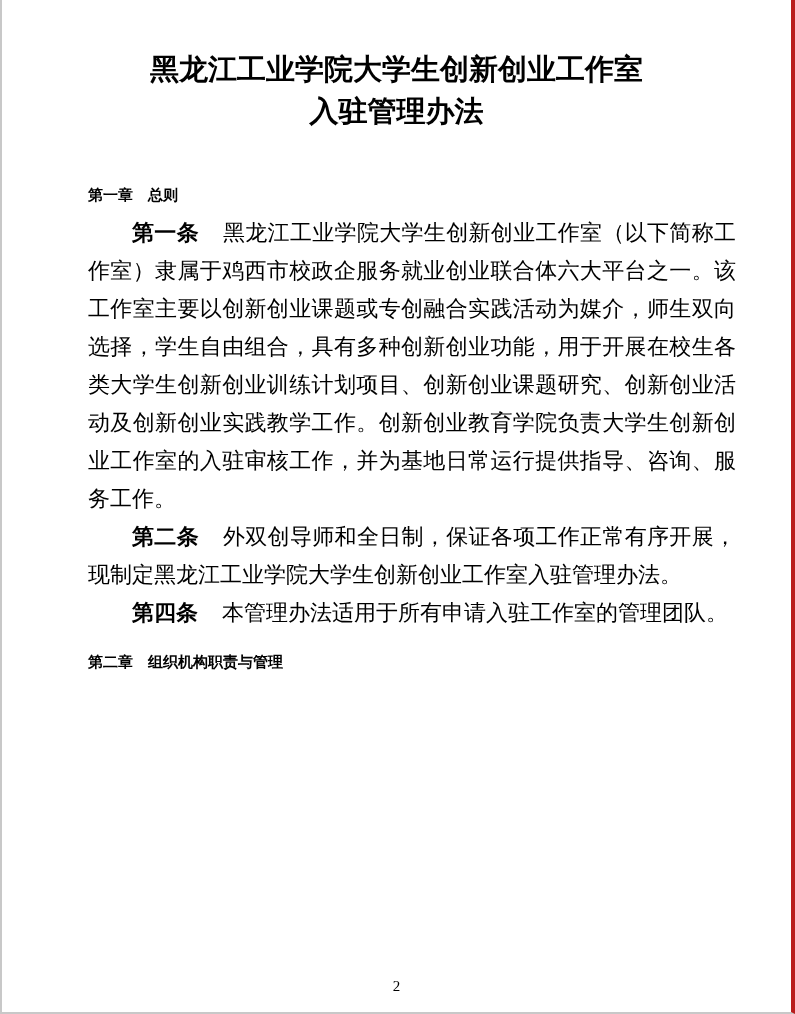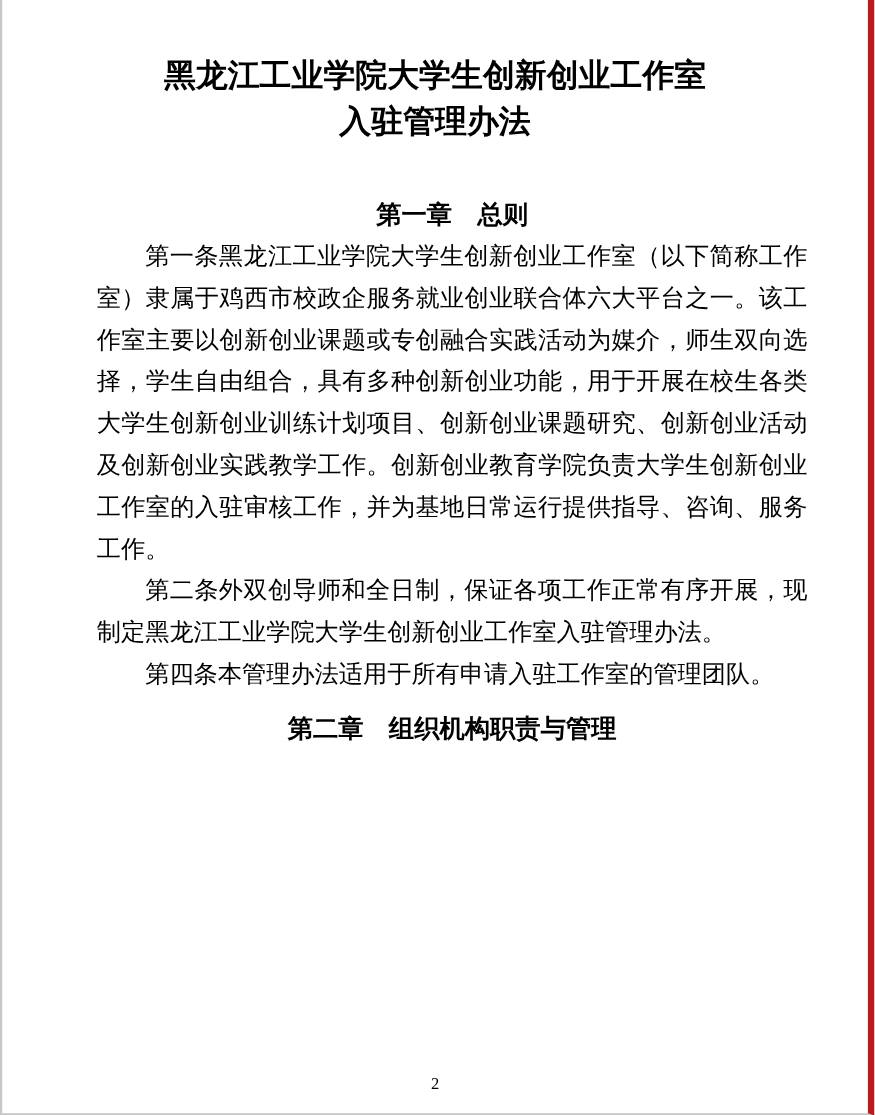--- a/index.html
+++ b/index.html
@@ -7,21 +7,21 @@
     padding: 0;
     background: #ffffff;
   }
   .page {
     position: relative;
     width: 795px;
     height: 1014px;
     box-sizing: border-box;
     background: #ffffff;
     border-left: 2px solid #c8c8c8;
-    border-right: 6px solid #b91c1c;
+    border-right: 4px solid #b91c1c;
     border-bottom: 2px solid #c8c8c8;
     overflow: hidden;
     color: #000000;
     font-family: "Liberation Sans", "DejaVu Sans", sans-serif;
   }
   .doc-title {
     margin: 0;
     padding-top: 48px;
     text-align: center;
     font-family: "Liberation Serif", "DejaVu Serif", serif;
@@ -29,43 +29,43 @@
     font-size: 29px;
     line-height: 42px;
     color: #000000;
   }
   .content {
     margin-left: 86px;
     margin-right: 55px;
   }
   .chapter-heading {
     margin: 0;
-    font-size: 23px;
+    font-size: 15px;
     line-height: 38px;
     font-weight: 700;
-    text-align: center;
     text-indent: 0;
   }
   .content > .chapter-heading:first-child {
     margin-top: 44px;
   }
   .para + .chapter-heading {
     margin-top: 11px;
   }
   p.para {
     margin: 0;
     font-size: 22px;
     line-height: 38px;
     text-align: justify;
     text-justify: inter-character;
     text-indent: 44px;
     word-break: break-all;
   }
   .article-label {
-    font-weight: 400;
+    font-weight: 700;
+    margin-right: 24px;
   }
   .page-number {
     position: absolute;
     left: 0;
     right: 0;
     bottom: 17px;
     text-align: center;
     font-size: 15px;
     font-family: "Liberation Serif", "DejaVu Serif", serif;
     color: #000000;

